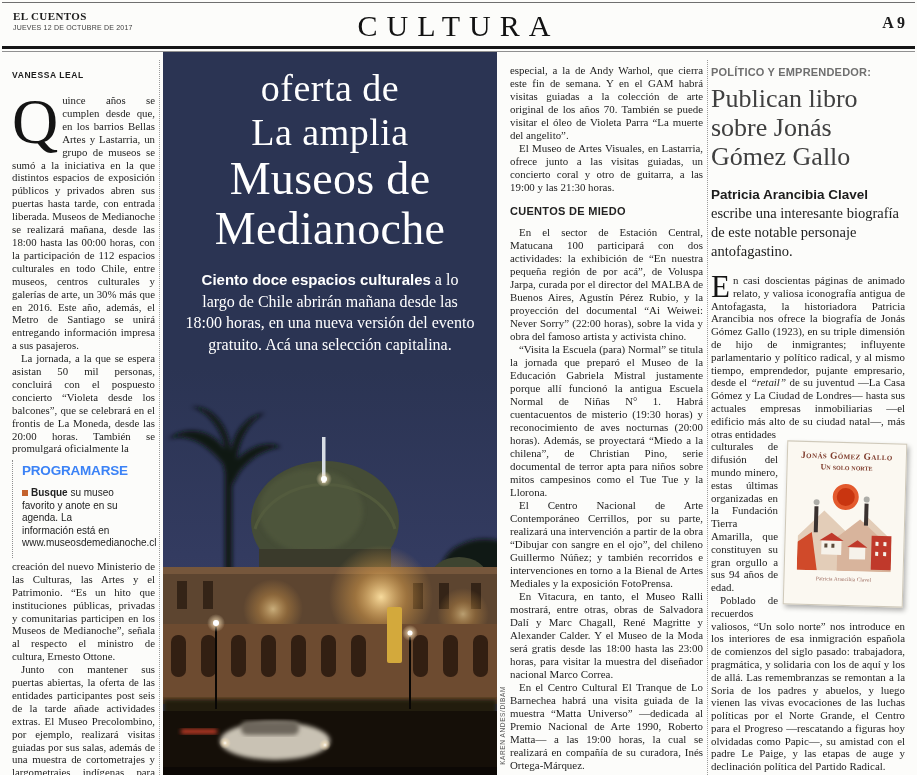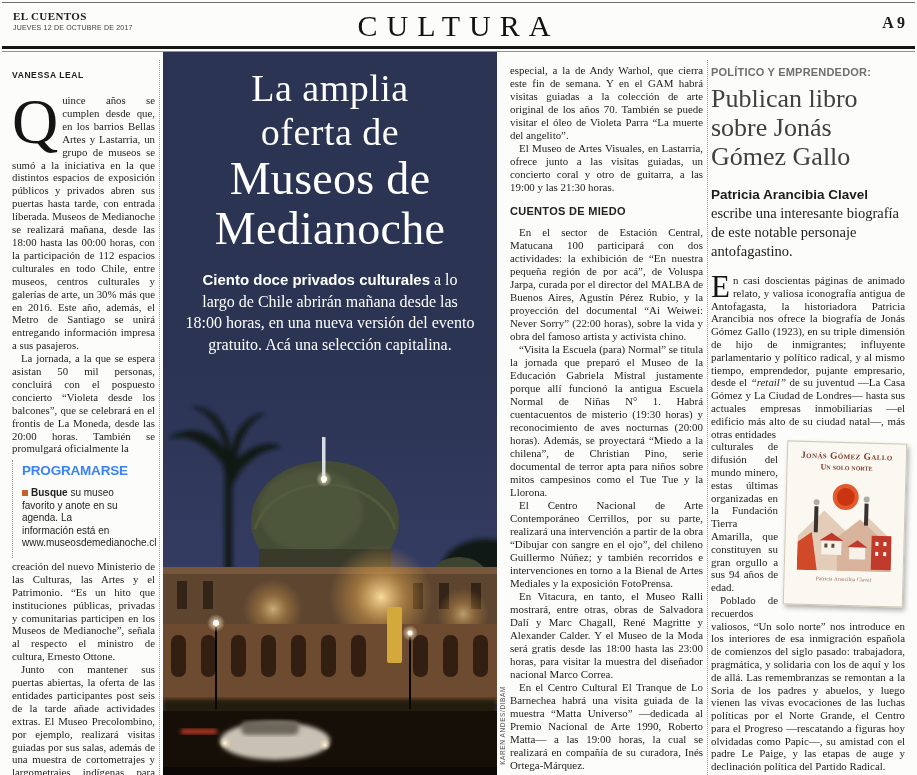--- a/index.html
+++ b/index.html
@@ -102,26 +102,26 @@
       <p class="body indent">Junto con mantener sus puertas abiertas, la oferta de las entidades participantes post seis de la tarde añade actividades extras. El Museo Precolombino, por ejemplo, realizará visitas guiadas por sus salas, además de una muestra de cortometrajes y largometrajes indígenas para toda la familia, desde las 20:30 horas. Mientras que en el Museo Histórico Nacional la realidad virtual estará a disposición del público a través de su Máquina del Tiempo; y en el Museo Nacional de Bellas Artes se proyectará, a las 21:00 horas, la película “Office Killer” de la fotógrafa y directora estadounidense Cindy Sherman, en el marco de la 13 Bienal de Artes Mediales (para mayores de 14 años).</p>
 
     </section>
 
     <div class="gutter">
         <div class="vrule"></div>
       </div>
 
     <section class="col-center">
       <h1 class="headline">
+        <span class="hl-sm">oferta de</span>
         <span class="hl-sm">La amplia</span>
-        <span class="hl-sm">oferta de</span>
         <span class="hl-lg">Museos de</span>
         <span class="hl-lg">Medianoche</span>
       </h1>
-      <p class="deck"><b class="deck-b">Ciento doce privados culturales</b><span> a lo largo de Chile abrirán mañana desde las 18:00 horas, en una nueva versión del evento gratuito. Acá una selección capitalina.</span></p>
+      <p class="deck"><b class="deck-b">Ciento doce espacios culturales</b><span> a lo largo de Chile abrirán mañana desde las 18:00 horas, en una nueva versión del evento gratuito. Acá una selección capitalina.</span></p>
 
       <svg class="photo" viewBox="0 0 334 410" preserveAspectRatio="none" aria-hidden="true">
         <defs>
           <linearGradient id="sky" x1="0" y1="0" x2="0" y2="1">
             <stop offset="0" stop-color="#2b3453"></stop>
             <stop offset=".45" stop-color="#333b60"></stop>
             <stop offset=".78" stop-color="#3c4066"></stop>
           </linearGradient>
           <radialGradient id="glow">
             <stop offset="0" stop-color="#ffe3a3" stop-opacity=".95"></stop>

